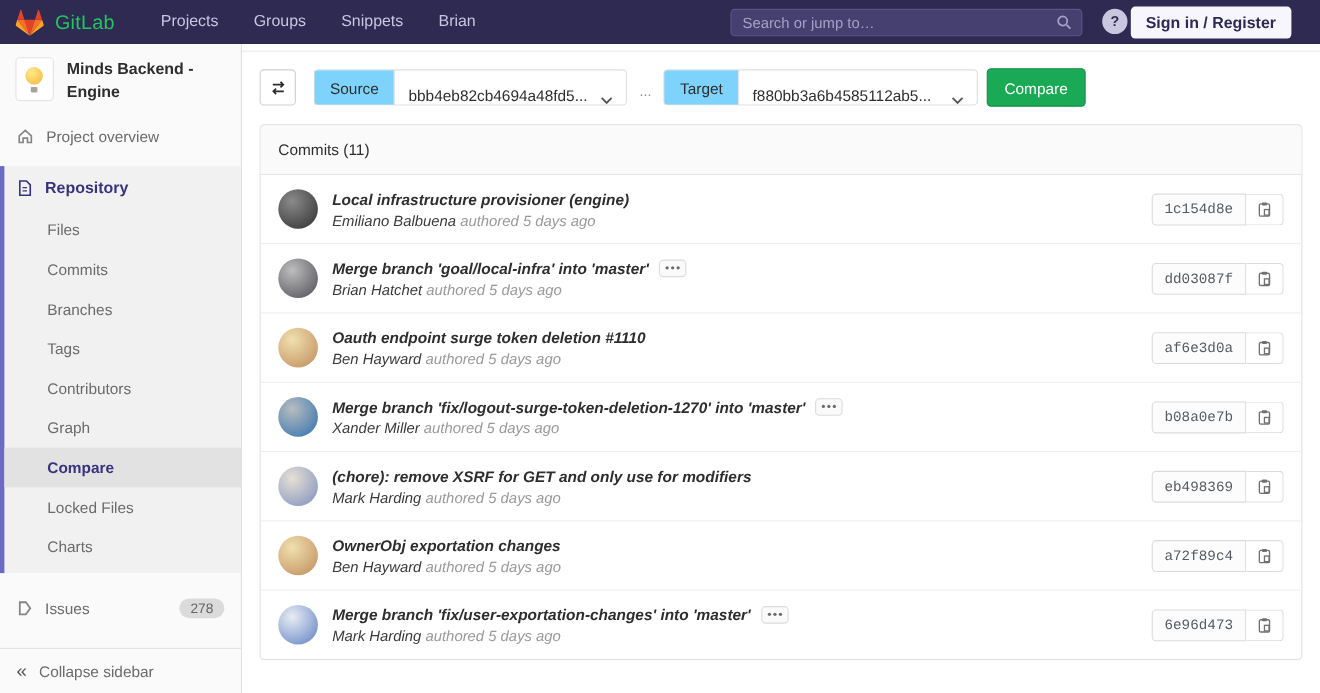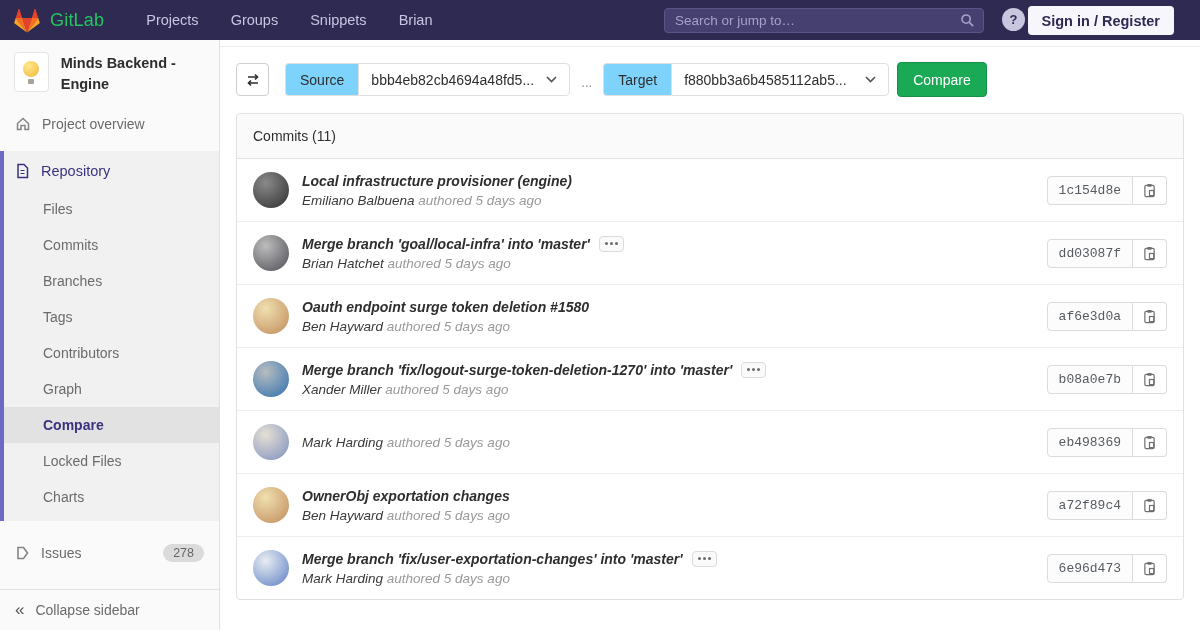--- a/index.html
+++ b/index.html
@@ -35,21 +35,21 @@
              background:#fafafa; border-right:1px solid #e1e1e1; }
   .project-head { display:flex; align-items:flex-start; gap:12px; padding:12px 14px 10px; }
   .project-avatar { width:40px; height:40px; background:#fff; border:1px solid #e3e3e3;
              border-radius:4px; display:flex; align-items:center; justify-content:center; }
   .project-name { font-weight:bold; font-size:14.5px; color:#2e2e2e; line-height:21px; padding-top:1px; }
   .side-item { display:flex; align-items:center; gap:11px; padding:11px 15px;
              color:#6b6b6b; font-size:14px; }
   .side-item .sicon { color:#858585; display:flex; }
   .repo-section { margin-top:8px; background:#f1f1f1; border-left:4px solid #6c6bc4; }
   .repo-head { display:flex; align-items:center; gap:11px; padding:12px 15px 12px 11px;
-             color:#39327f; font-weight:normal; font-size:14.5px; }
+             color:#39327f; font-weight:bold; font-size:14.5px; }
   .repo-head .sicon { color:#39327f; display:flex; }
   .sub-item { padding:9px 0 9px 39px; font-size:14px; color:#6b6b6b; line-height:18px; }
   .sub-item.active { background:#e2e2e2; color:#39327f; font-weight:bold; }
   .repo-subnav { padding-bottom:6px; }
   .issues-row { margin-top:12px; }
   .count-badge { margin-left:auto; background:#dbdbdb; color:#666; border-radius:10px;
              padding:2px 10px; font-size:12.5px; }
   .collapse-row { position:absolute; bottom:0; left:0; right:0; border-top:1px solid #e3e3e3;
              display:flex; align-items:center; gap:11px; padding:12px 15px;
              color:#6b6b6b; font-size:14px; background:#fafafa; }
@@ -77,21 +77,21 @@
   .crumb-sep { color:#b5b5b5; font-size:15px; }
   .crumb-current { font-weight:bold; color:#2e2e2e; font-size:13px; }
 
   .compare-form { display:flex; align-items:center; padding:15px 16px 16px; }
   .swap-btn { width:33px; height:33px; background:#fff; border:1px solid #cfcfcf;
         border-radius:4px; display:flex; align-items:center; justify-content:center; margin-right:16px; }
   .input-group { display:flex; height:33px; }
   .ig-label { display:flex; align-items:center; padding:0 14px; background:#7dd3fc;
         border:1px solid #dfdfdf; border-right:none; border-radius:4px 0 0 4px;
         font-size:14px; color:#2e2e2e; }
-  .ig-select { display:flex; align-items:center; justify-content:space-between;
+  .ig-select { display:flex; align-items:flex-end; justify-content:space-between;
         background:#fff; border:1px solid #dfdfdf; border-radius:0 4px 4px 0;
         padding:0 12px; font-size:14px; color:#2e2e2e; cursor:pointer; }
   .ig-select.src { width:212px; }
   .ig-select.tgt { width:218px; }
   .dots-sep { color:#8b8b8b; font-size:13px; margin:6px 11px 0; }
   .compare-btn { margin-left:8px; height:35px; padding:0 15px; background:#1aaa55;
         border:1px solid #168f48; border-radius:4px; color:#fff; font-size:14px; }
 
   .panel { margin:0 16px; border:1px solid #e1e1e1; border-radius:4px; }
   .panel-head { background:#fafafa; padding:14px 16px; border-bottom:1px solid #e1e1e1;
@@ -344,21 +344,21 @@
           <rect x="7" y="8" width="4.5" height="5.5" fill="#fff" stroke="#707070" stroke-width="1.3"></rect>
         </svg>
       </button>
     </div>
   </div>
 
   <div class="commit">
     <span class="c-avatar" style="background: radial-gradient(circle at 35% 30%, rgb(240, 224, 176), rgb(192, 138, 90));"></span>
     <div class="c-main">
       <div class="c-title-line">
-        <a class="c-title">Oauth endpoint surge token deletion #1580</a>
+        <a class="c-title">Oauth endpoint surge token deletion #1110</a>
 
       </div>
       <div class="c-meta">
         <a class="c-author">Ben Hayward</a>
         <span>authored 5 days ago</span>
       </div>
     </div>
     <div class="sha-group">
       <a class="sha">af6e3d0a</a>
       <button class="copy-btn">
@@ -393,20 +393,24 @@
           <rect x="4.5" y="1" width="5" height="3" rx="1" fill="#707070"></rect>
           <rect x="7" y="8" width="4.5" height="5.5" fill="#fff" stroke="#707070" stroke-width="1.3"></rect>
         </svg>
       </button>
     </div>
   </div>
 
   <div class="commit">
     <span class="c-avatar" style="background: radial-gradient(circle at 35% 30%, rgb(230, 224, 212), rgb(125, 143, 192));"></span>
     <div class="c-main">
+      <div class="c-title-line">
+        <a class="c-title">(chore): remove XSRF for GET and only use for modifiers</a>
+
+      </div>
       <div class="c-meta">
         <a class="c-author">Mark Harding</a>
         <span>authored 5 days ago</span>
       </div>
     </div>
     <div class="sha-group">
       <a class="sha">eb498369</a>
       <button class="copy-btn">
         <svg width="13" height="15" viewBox="0 0 14 16">
           <rect x="2" y="2.5" width="10" height="12" rx="1.5" fill="none" stroke="#707070" stroke-width="1.3"></rect>

